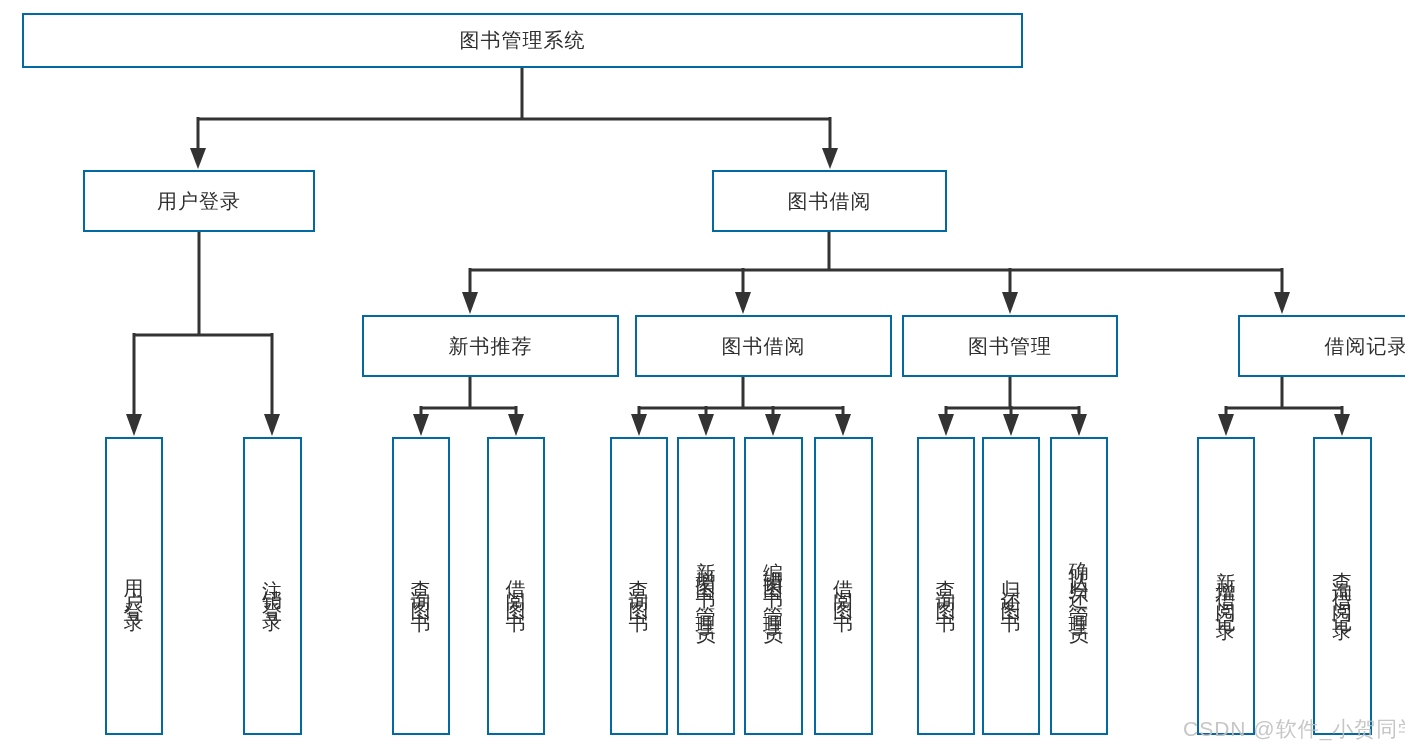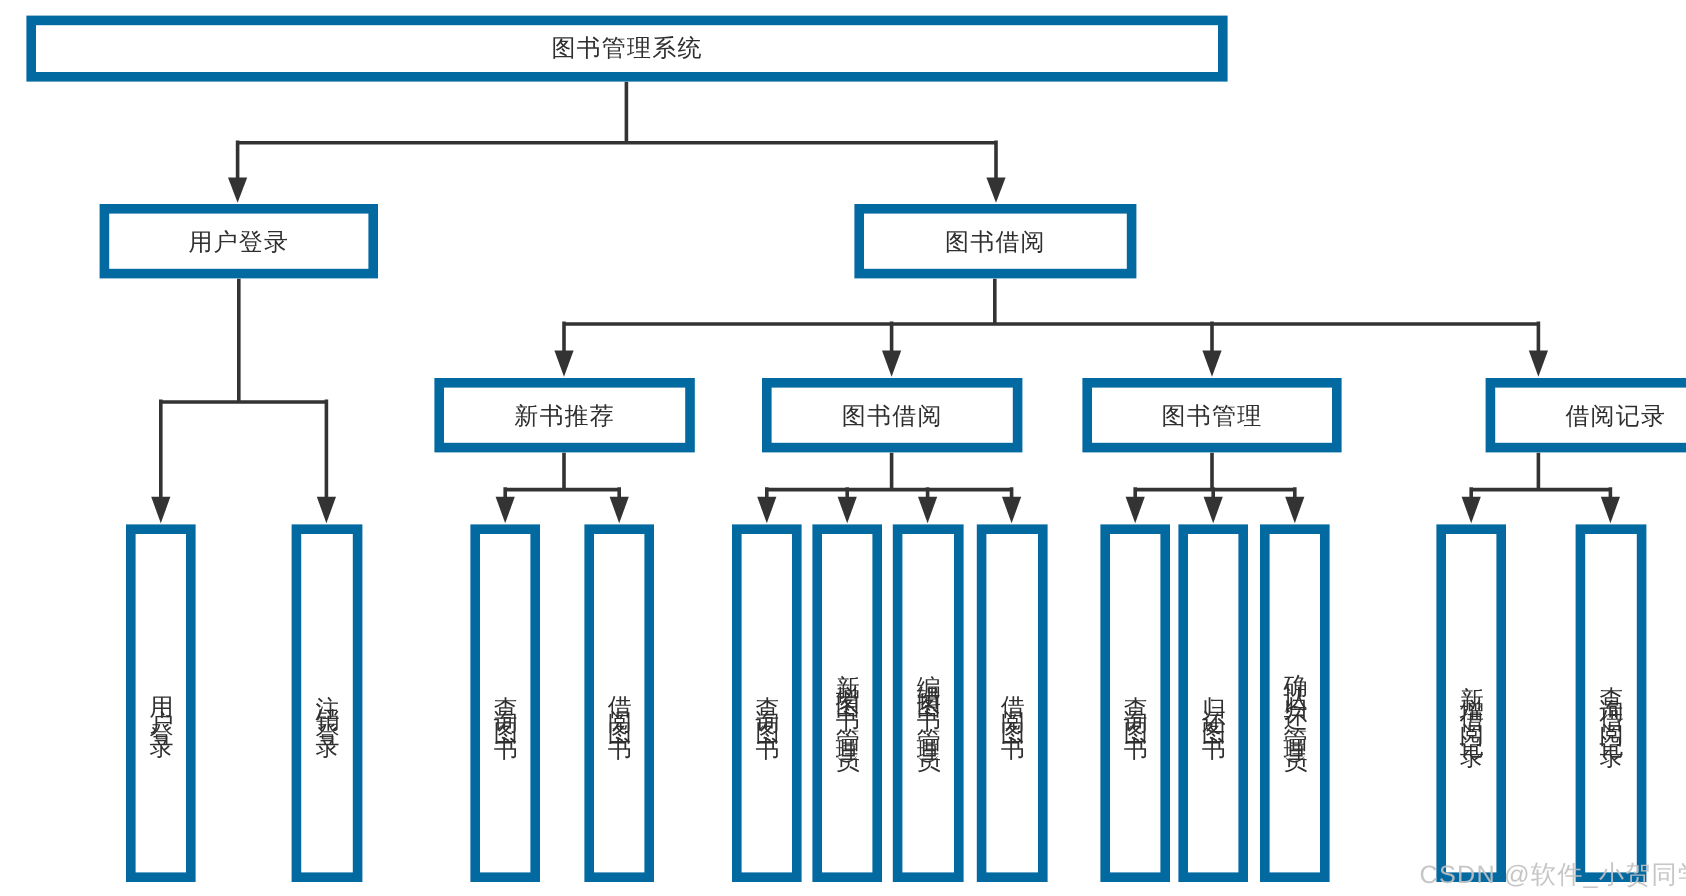--- a/index.html
+++ b/index.html
@@ -8,39 +8,39 @@
     background: #ffffff;
     position: relative;
     font-family: "Liberation Sans", sans-serif;
     overflow: hidden;
   }
   #canvas { position: absolute; left: 0; top: 0; width: 1405px; height: 747px; }
   svg.connectors { position: absolute; left: 0; top: 0; z-index: 1; }
   .node {
     position: absolute;
     box-sizing: border-box;
-    border: 8px solid #0369a1;
+    border: 2px solid #0369a1;
     background: #ffffff;
     color: #2f2f2f;
     display: flex;
     align-items: center;
     justify-content: center;
     font-size: 20px;
     letter-spacing: 1px;
     z-index: 2;
   }
   .vnode {
     writing-mode: vertical-rl;
     text-orientation: mixed;
     letter-spacing: 11px;
     line-height: 1;
     font-size: 20px;
   }
   
-  .lvl3 { top: 315px; height: 62px; width: 217px; }
+  .lvl3 { top: 315px; height: 62px; width: 257px; }
   .tall { top: 437px; height: 298px; width: 58px; }
   .watermark {
     position: absolute;
     left: 1183px; top: 715px;
     z-index: 3;
     font-size: 21px;
     letter-spacing: 1px;
     color: rgba(193,193,193,0.92);
     white-space: nowrap;
   }

